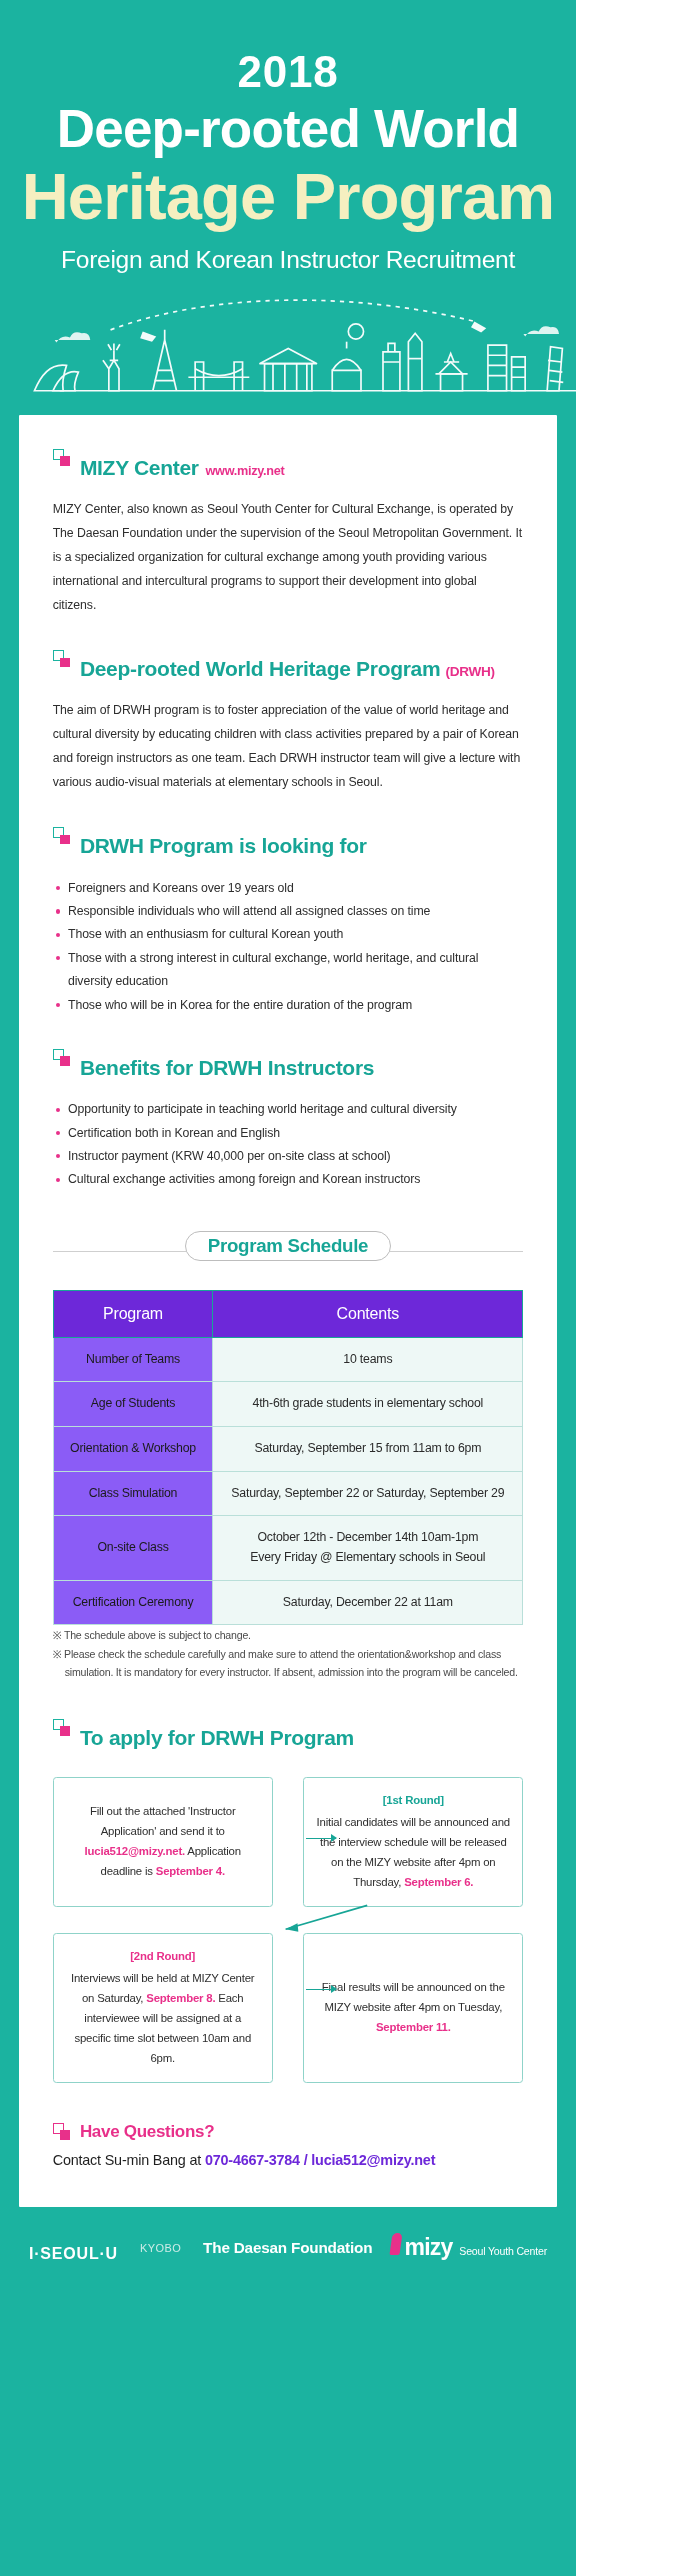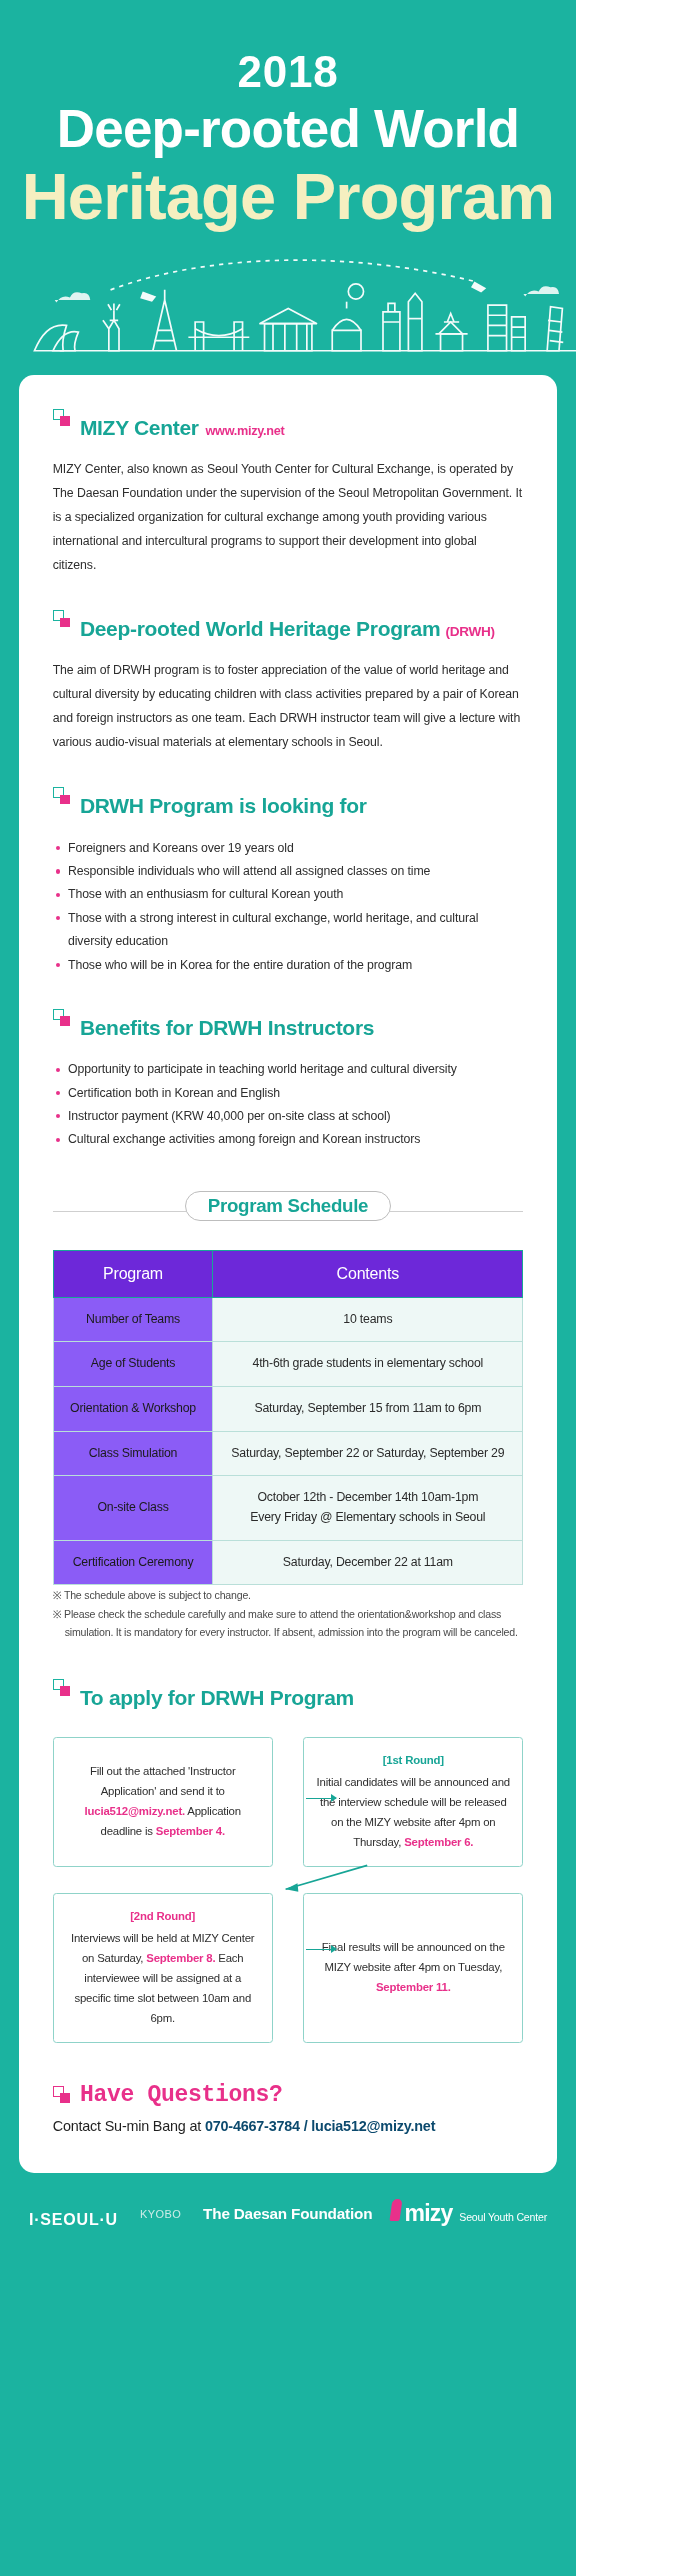--- a/index.html
+++ b/index.html
@@ -54,21 +54,21 @@
     height: 110px;
     position: relative;
   }
   .skyline svg { display: block; width: 678px; height: 110px; }
 
   
   .card {
     position: relative;
     margin: 8.5px 18.7px 0 18.7px;
     background: #ffffff;
-    border-radius: 15px;
+    border-radius: 1px;
     padding: 29px 34px 39px 34px;
   }
 
   .sec { margin-top: 5.1px; }
   .sec + .sec { margin-top: 32px; }
 
   .sec-head {
     display: flex;
     align-items: center;
     gap: 8.5px;
@@ -256,33 +256,32 @@
   .arrow-diag svg { display: block; }
 
   
   .q-head {
     display: flex;
     align-items: center;
     gap: 8.5px;
     margin-top: 39px;
   }
   .q-title {
-    font-size: 23px;
+    font-size: 17px;
     color: #e8308a;
     font-weight: bold;
     letter-spacing: -0.3px;
-    font-family: Liberation Mono, monospace;
   }
   .q-line {
     font-size: 14.4px;
     color: #1f1f1f;
     margin-top: 10.2px;
     letter-spacing: -0.2px;
   }
-  .q-line .tel { color: #0c4a6e; font-weight: bold; }
+  .q-line .tel { color: #6d28d9; font-weight: bold; }
 
   
   .footer {
     height: 81px;
     display: flex;
     align-items: center;
     padding: 0 29px;
     gap: 22px;
     color: #ffffff;
   }
@@ -331,20 +330,21 @@
 </style>
 </head>
 <body>
 
 <div class="poster">
 
   <div class="header">
     <div class="year">2018</div>
     <div class="title-1">Deep-rooted World</div>
     <div class="title-2">Heritage Program</div>
+    <div class="subtitle">Foreign and Korean Instructor Recruitment</div>
   </div>
 
   <div class="skyline">
     <svg viewBox="0 0 800 130" xmlns="http://www.w3.org/2000/svg">
       <g fill="none" stroke="#ffffff" stroke-width="2" opacity="0.95">
         <path d="M130 40 C 250 -5, 420 -5, 560 30" stroke-dasharray="5 6"></path>
         <path d="M70 112 h660" stroke-width="2"></path>
 
         <path d="M168 42 l16 6 l-5 6 l-14 -4 z" fill="#ffffff" stroke="none"></path>
         <path d="M560 30 l14 8 l-6 5 l-12 -6 z" fill="#ffffff" stroke="none"></path>

